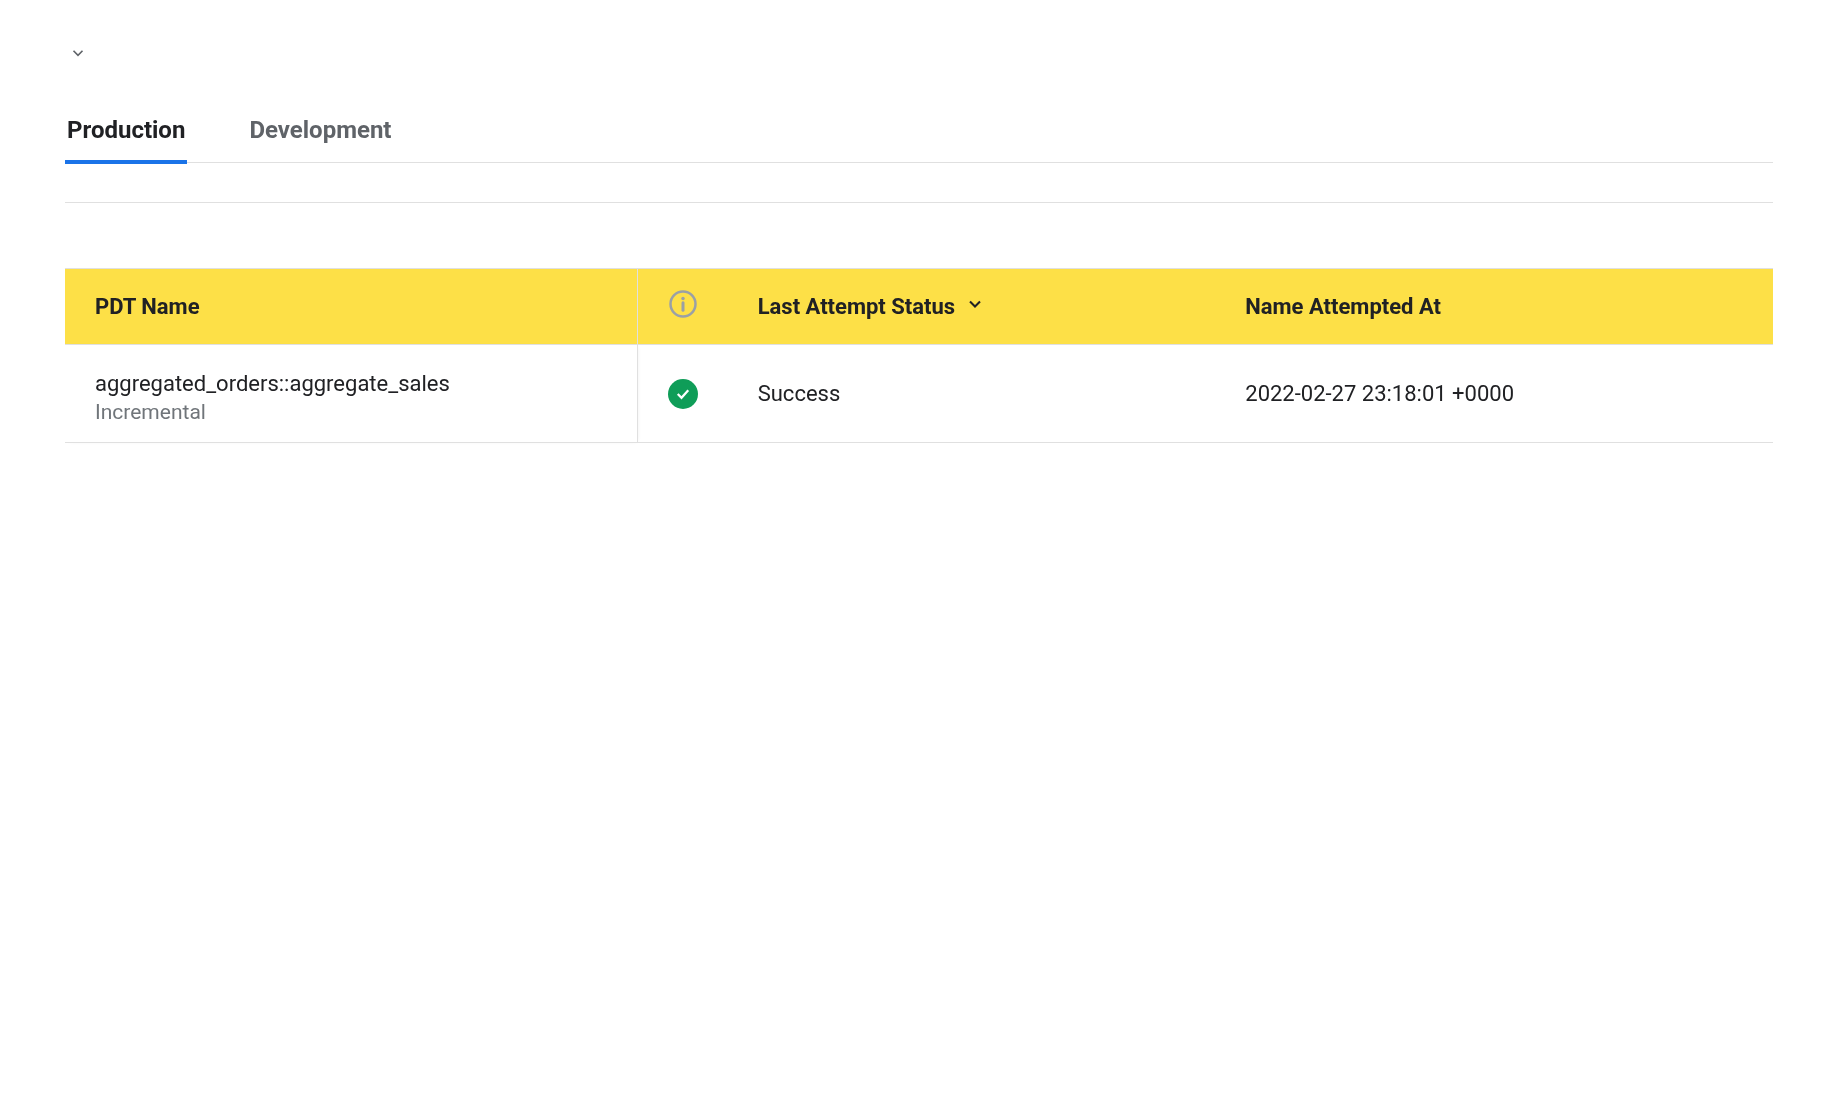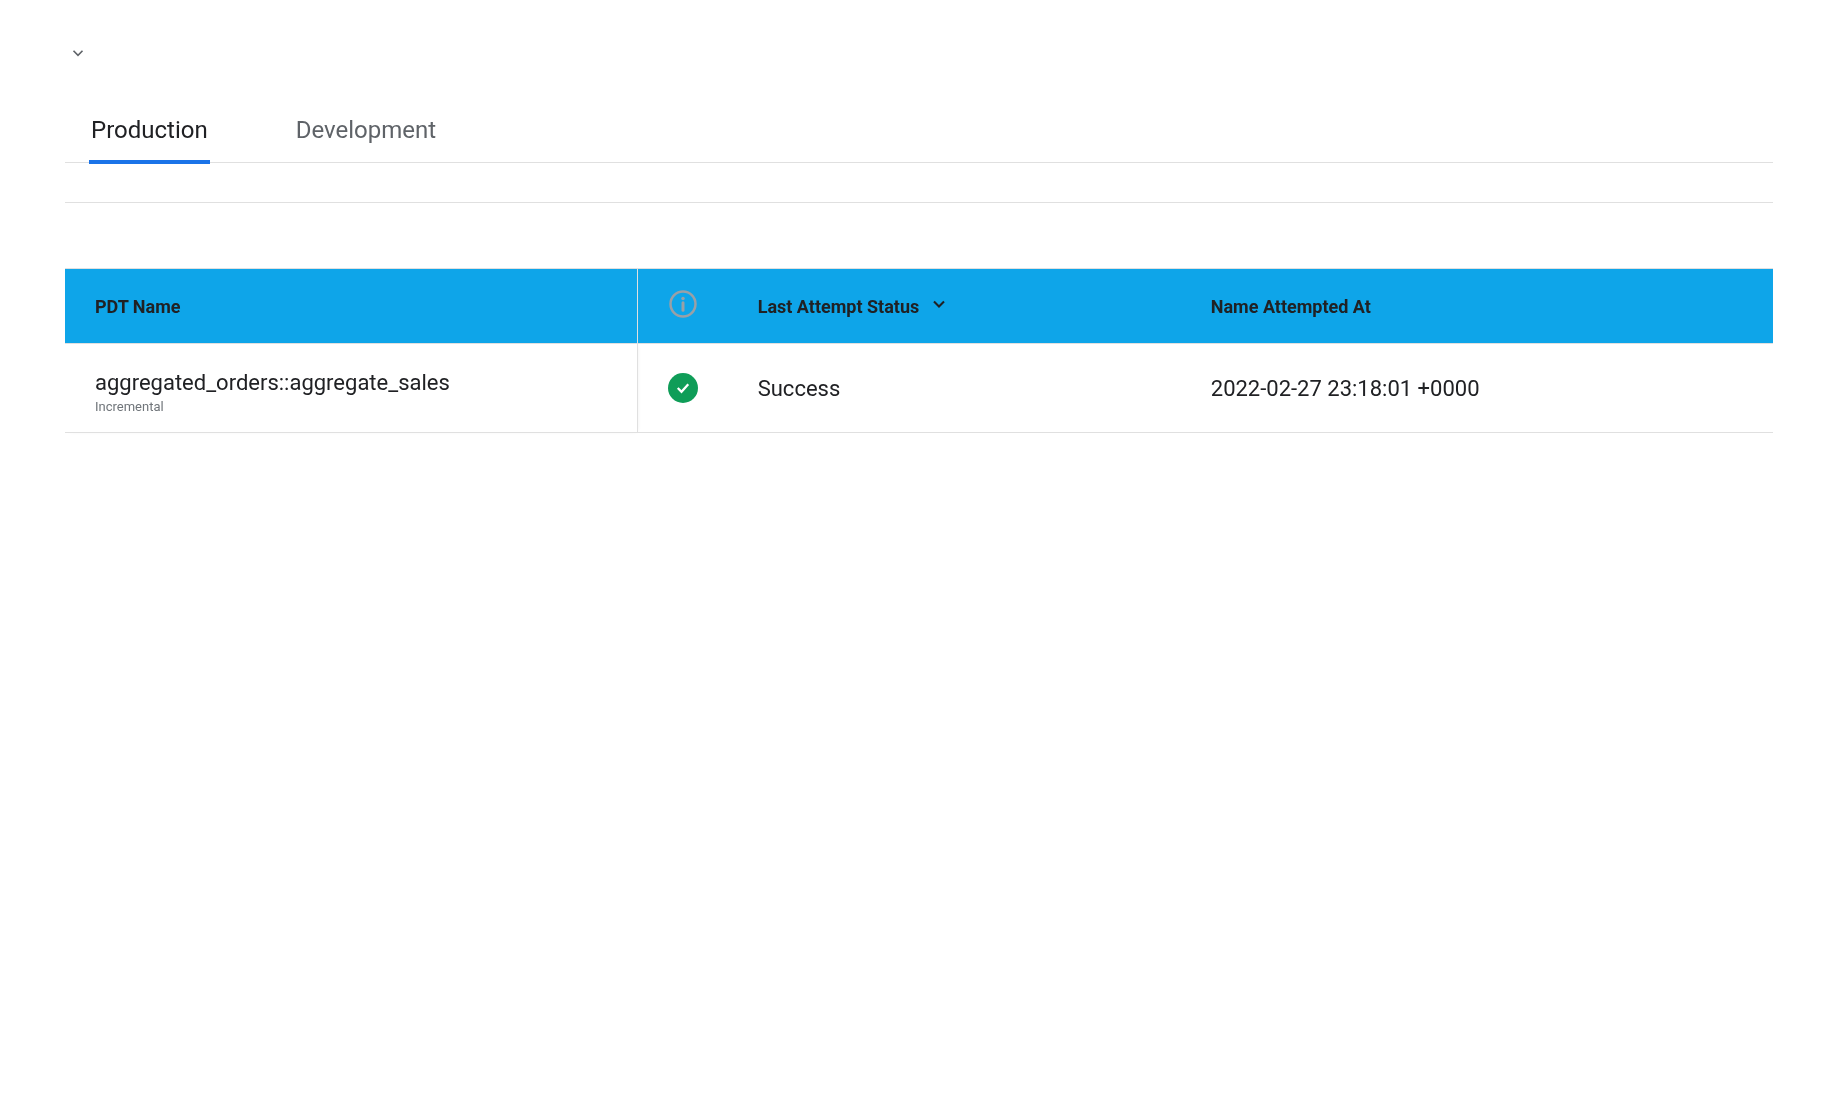--- a/index.html
+++ b/index.html
@@ -39,26 +39,25 @@
       stroke-width: 2.2;
       fill: none;
     }
     .tabs {
       display: flex;
       gap: 60px;
       border-bottom: 1px solid #e0e0e0;
     }
     .tab {
       font-size: 24px;
-      font-weight: 400;
+      font-weight: 700;
       padding: 0 2px 18px 2px;
       cursor: pointer;
       position: relative;
       color: #5f6368;
-      margin-left: 24px;
     }
     .tab.active {
       color: #202124;
     }
     .tab.active::after {
       content: "";
       position: absolute;
       left: 0;
       right: 0;
       bottom: -2px;
@@ -76,25 +75,25 @@
       width: 100%;
       border-collapse: collapse;
     }
     .pdt-table th,
     .pdt-table td {
       text-align: left;
       border-top: 1px solid #e0e0e0;
       border-bottom: 1px solid #e0e0e0;
     }
     .pdt-table th {
-      font-size: 18px;
+      font-size: 22px;
       font-weight: 700;
       color: #202124;
       padding: 20px 30px;
-      background: #0ea5e9;
+      background: #fde047;
     }
     .pdt-table td {
       font-size: 22px;
       padding: 18px 30px;
       vertical-align: middle;
     }
     .col-name {
       width: 33.5%;
       border-right: 1px solid #e0e0e0;
     }
@@ -114,21 +113,21 @@
     }
     .col-attempted {
     }
     .pdt-name {
       font-size: 22px;
       color: #202124;
       margin-bottom: 4px;
       margin-top: 8px;
     }
     .pdt-sub {
-      font-size: 13px;
+      font-size: 21px;
       color: #70757a;
     }
     .status-icon-cell {
       text-align: left;
       padding-left: 22px;
       padding-right: 10px;
     }
     .info-icon {
       display: inline-flex;
       align-items: center;

